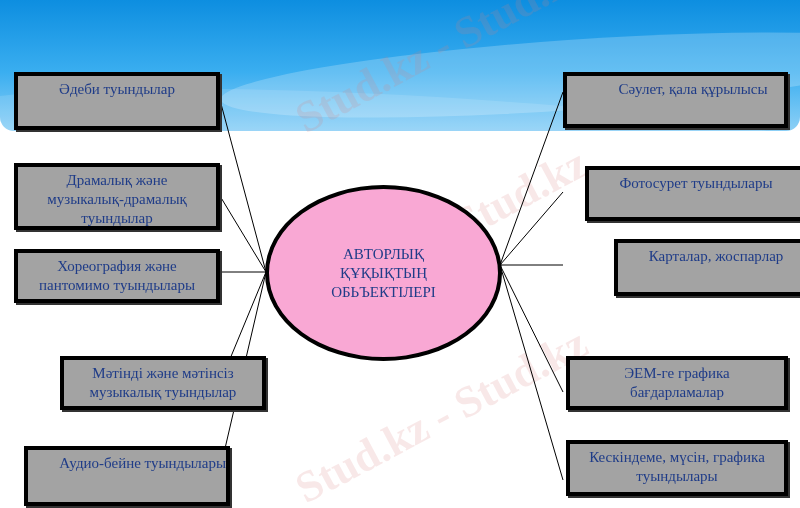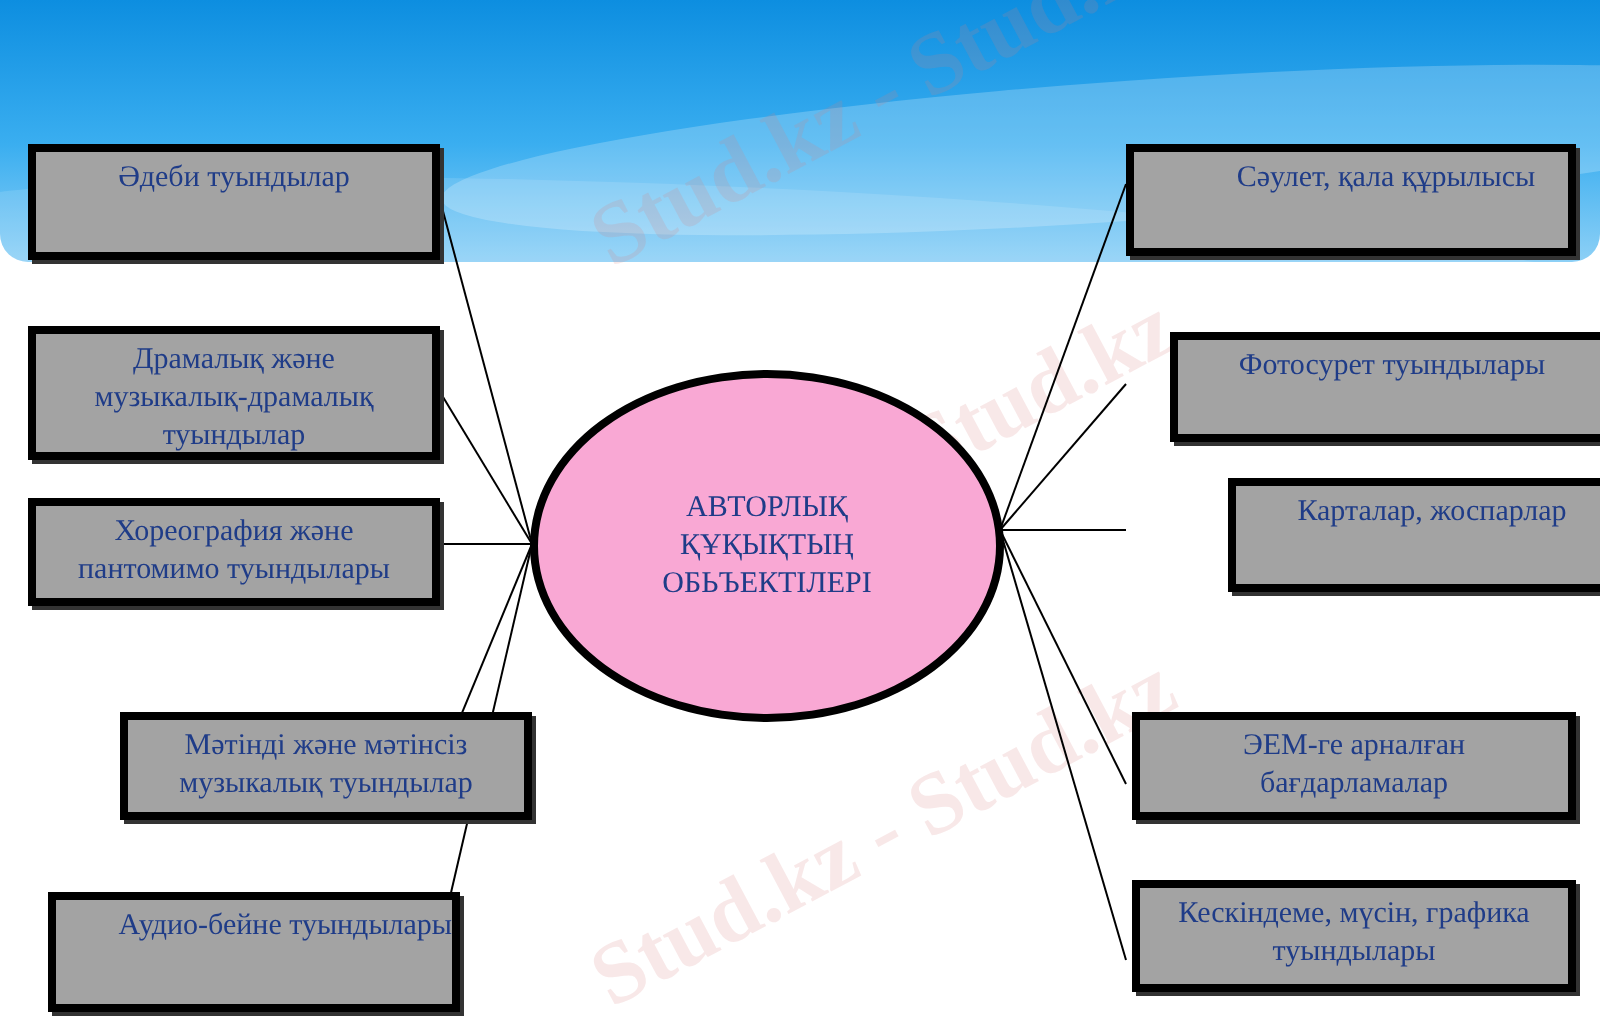--- a/index.html
+++ b/index.html
@@ -97,19 +97,19 @@
 <div class="box" style="left:563px; top:72px; width:225px; height:56px;padding-left:35px;">
   <div>Сәулет, қала құрылысы</div>
 </div>
 <div class="box" style="left:585px; top:166px; width:222px; height:55px;">
   <div>Фотосурет туындылары</div>
 </div>
 <div class="box" style="left:566px; top:239px; width:204px; height:57px;margin-left:48px;">
   <div>Карталар, жоспарлар</div>
 </div>
 <div class="box" style="left:566px; top:356px; width:222px; height:54px;">
-  <div>ЭЕМ-ге арналған</div>
+  <div>ЭЕМ-ге графика</div>
   <div>бағдарламалар</div>
 </div>
 <div class="box" style="left:566px; top:440px; width:222px; height:56px;">
   <div>Кескіндеме, мүсін, графика</div>
   <div>туындылары</div>
 </div>
 
 </body></html>

